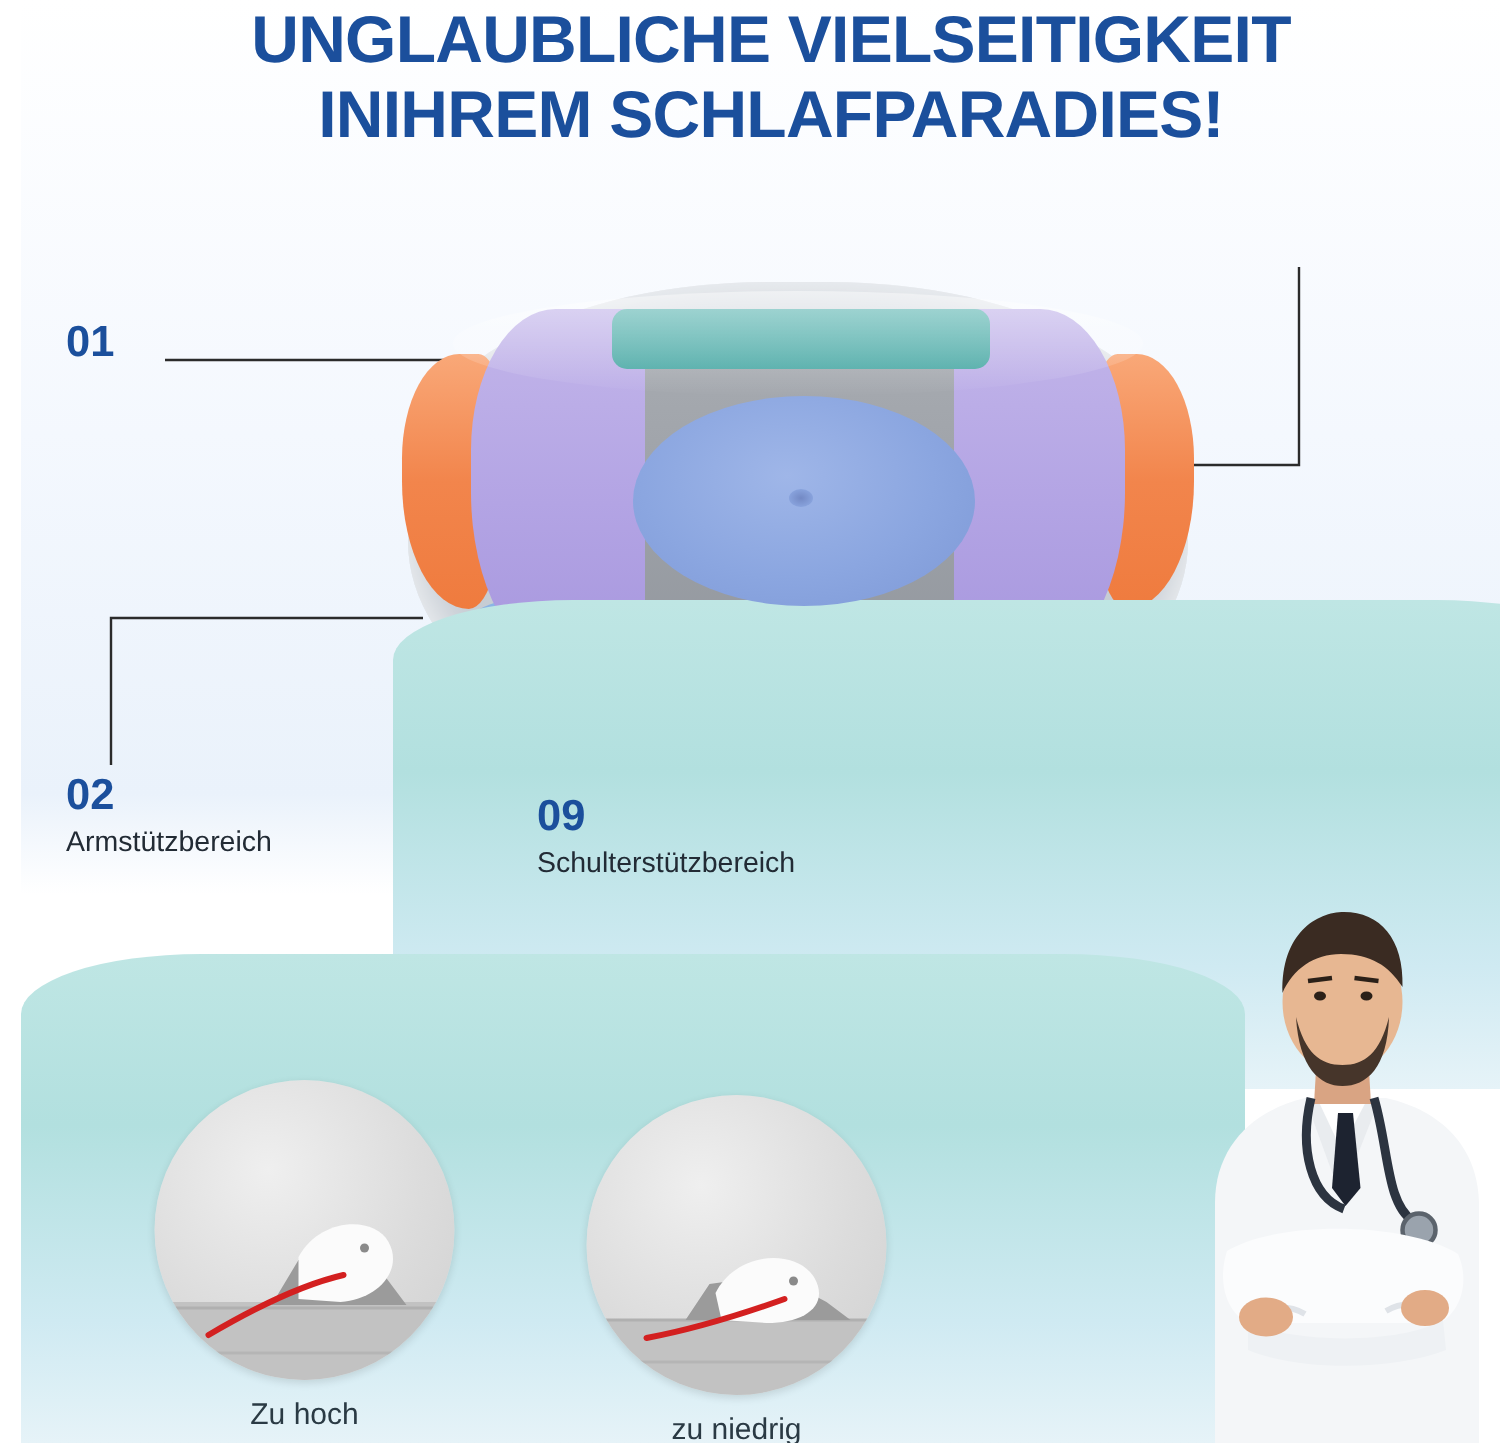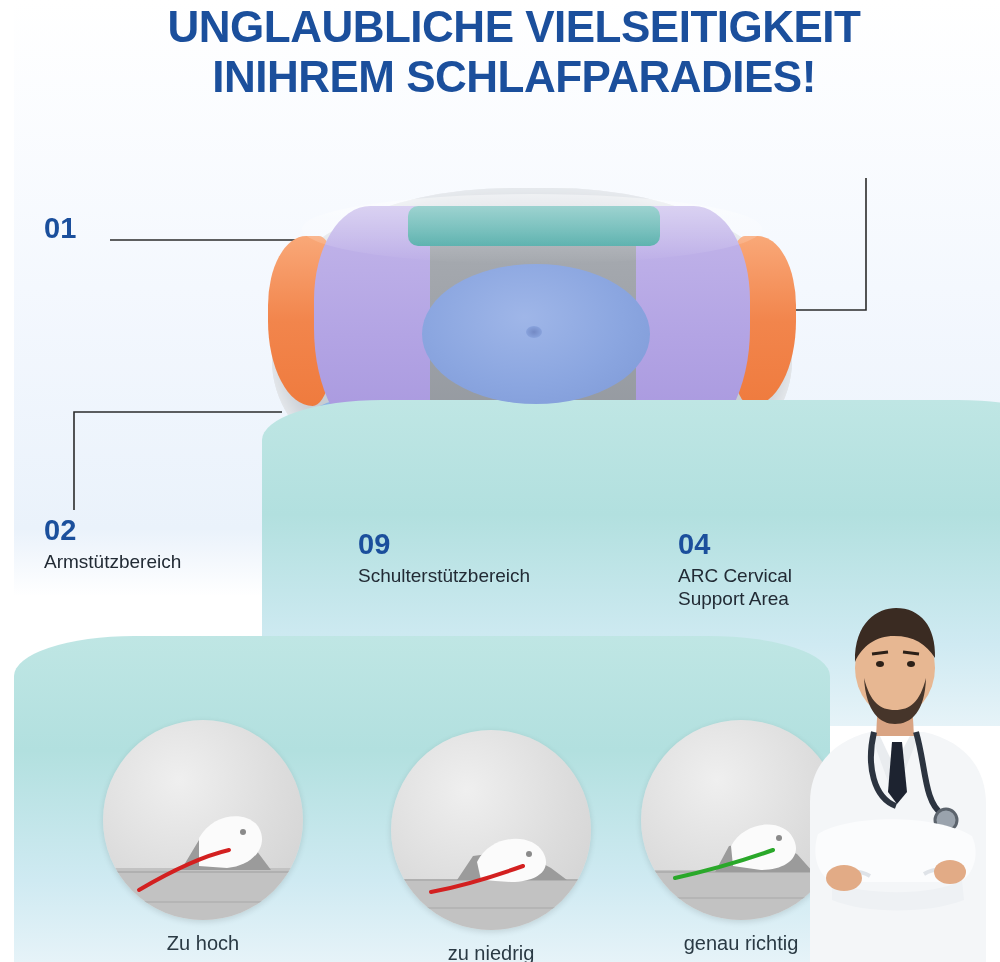--- a/index.html
+++ b/index.html
@@ -227,25 +227,20 @@
     <div class="callout c02">
       <div class="num">02</div>
       <div class="txt">Armstützbereich</div>
     </div>
 
     <div class="callout c03">
       <div class="num">09</div>
       <div class="txt">Schulterstützbereich</div>
     </div>
 
-    <div class="callout c04">
-      <div class="num">04</div>
-      <div class="txt">ARC Cervical
-Support Area</div>
-    </div>
 
   </div>
 
   <div class="bottom">
     <div class="bottom-inner">
 
       <div class="panel-card p1">
         <div class="circle">
           <svg width="200" height="200" viewBox="0 0 200 200">
             <rect x="0" y="148" width="200" height="52" fill="#c2c2c2"></rect>
@@ -268,34 +263,20 @@
             <path d="M18 150 L66 150 L82 126 L126 120 L160 138 L176 150 Z" fill="#9b9b9b"></path>
             <path d="M86 132 C100 104 140 102 152 122 C162 140 146 152 120 152 L90 150 Z" fill="#fbfbfb"></path>
             <circle cx="138" cy="124" r="3" fill="#8a8a8a"></circle>
             <path d="M40 162 C72 156 104 146 132 136" stroke="#d32020" stroke-width="4" fill="none" stroke-linecap="round"></path>
             <path d="M16 178 L186 178" stroke="#b5b5b5" stroke-width="2"></path>
           </svg>
         </div>
         <div class="cap">zu niedrig</div>
       </div>
 
-      <div class="panel-card p3">
-        <div class="circle">
-          <svg width="200" height="200" viewBox="0 0 200 200">
-            <rect x="0" y="150" width="200" height="50" fill="#c2c2c2"></rect>
-            <path d="M8 152 L192 152" stroke="#b0b0b0" stroke-width="2" fill="none"></path>
-            <path d="M20 152 L74 152 L88 126 L124 120 L156 134 L172 152 Z" fill="#9b9b9b"></path>
-            <path d="M90 126 C104 100 142 98 152 118 C162 136 146 150 120 150 L92 146 Z" fill="#fbfbfb"></path>
-            <circle cx="138" cy="118" r="3" fill="#8a8a8a"></circle>
-            <path d="M34 158 C70 150 104 140 132 130" stroke="#2aa82a" stroke-width="4" fill="none" stroke-linecap="round"></path>
-            <path d="M14 178 L188 178" stroke="#b5b5b5" stroke-width="2"></path>
-          </svg>
-        </div>
-        <div class="cap">genau richtig</div>
-      </div>
     </div>
   </div>
 
   <div class="doctor">
     <svg width="240" height="410" viewBox="0 0 240 410">
 
       <path d="M36 410 L36 250 C36 212 62 188 96 180 L150 180 C186 188 212 212 212 252 L212 410 Z" fill="#f4f6f8"></path>
       <path d="M96 180 L120 246 L146 180 Z" fill="#e9ecef"></path>
 
       <path d="M104 180 L120 214 L138 180 Z" fill="#ffffff"></path>

